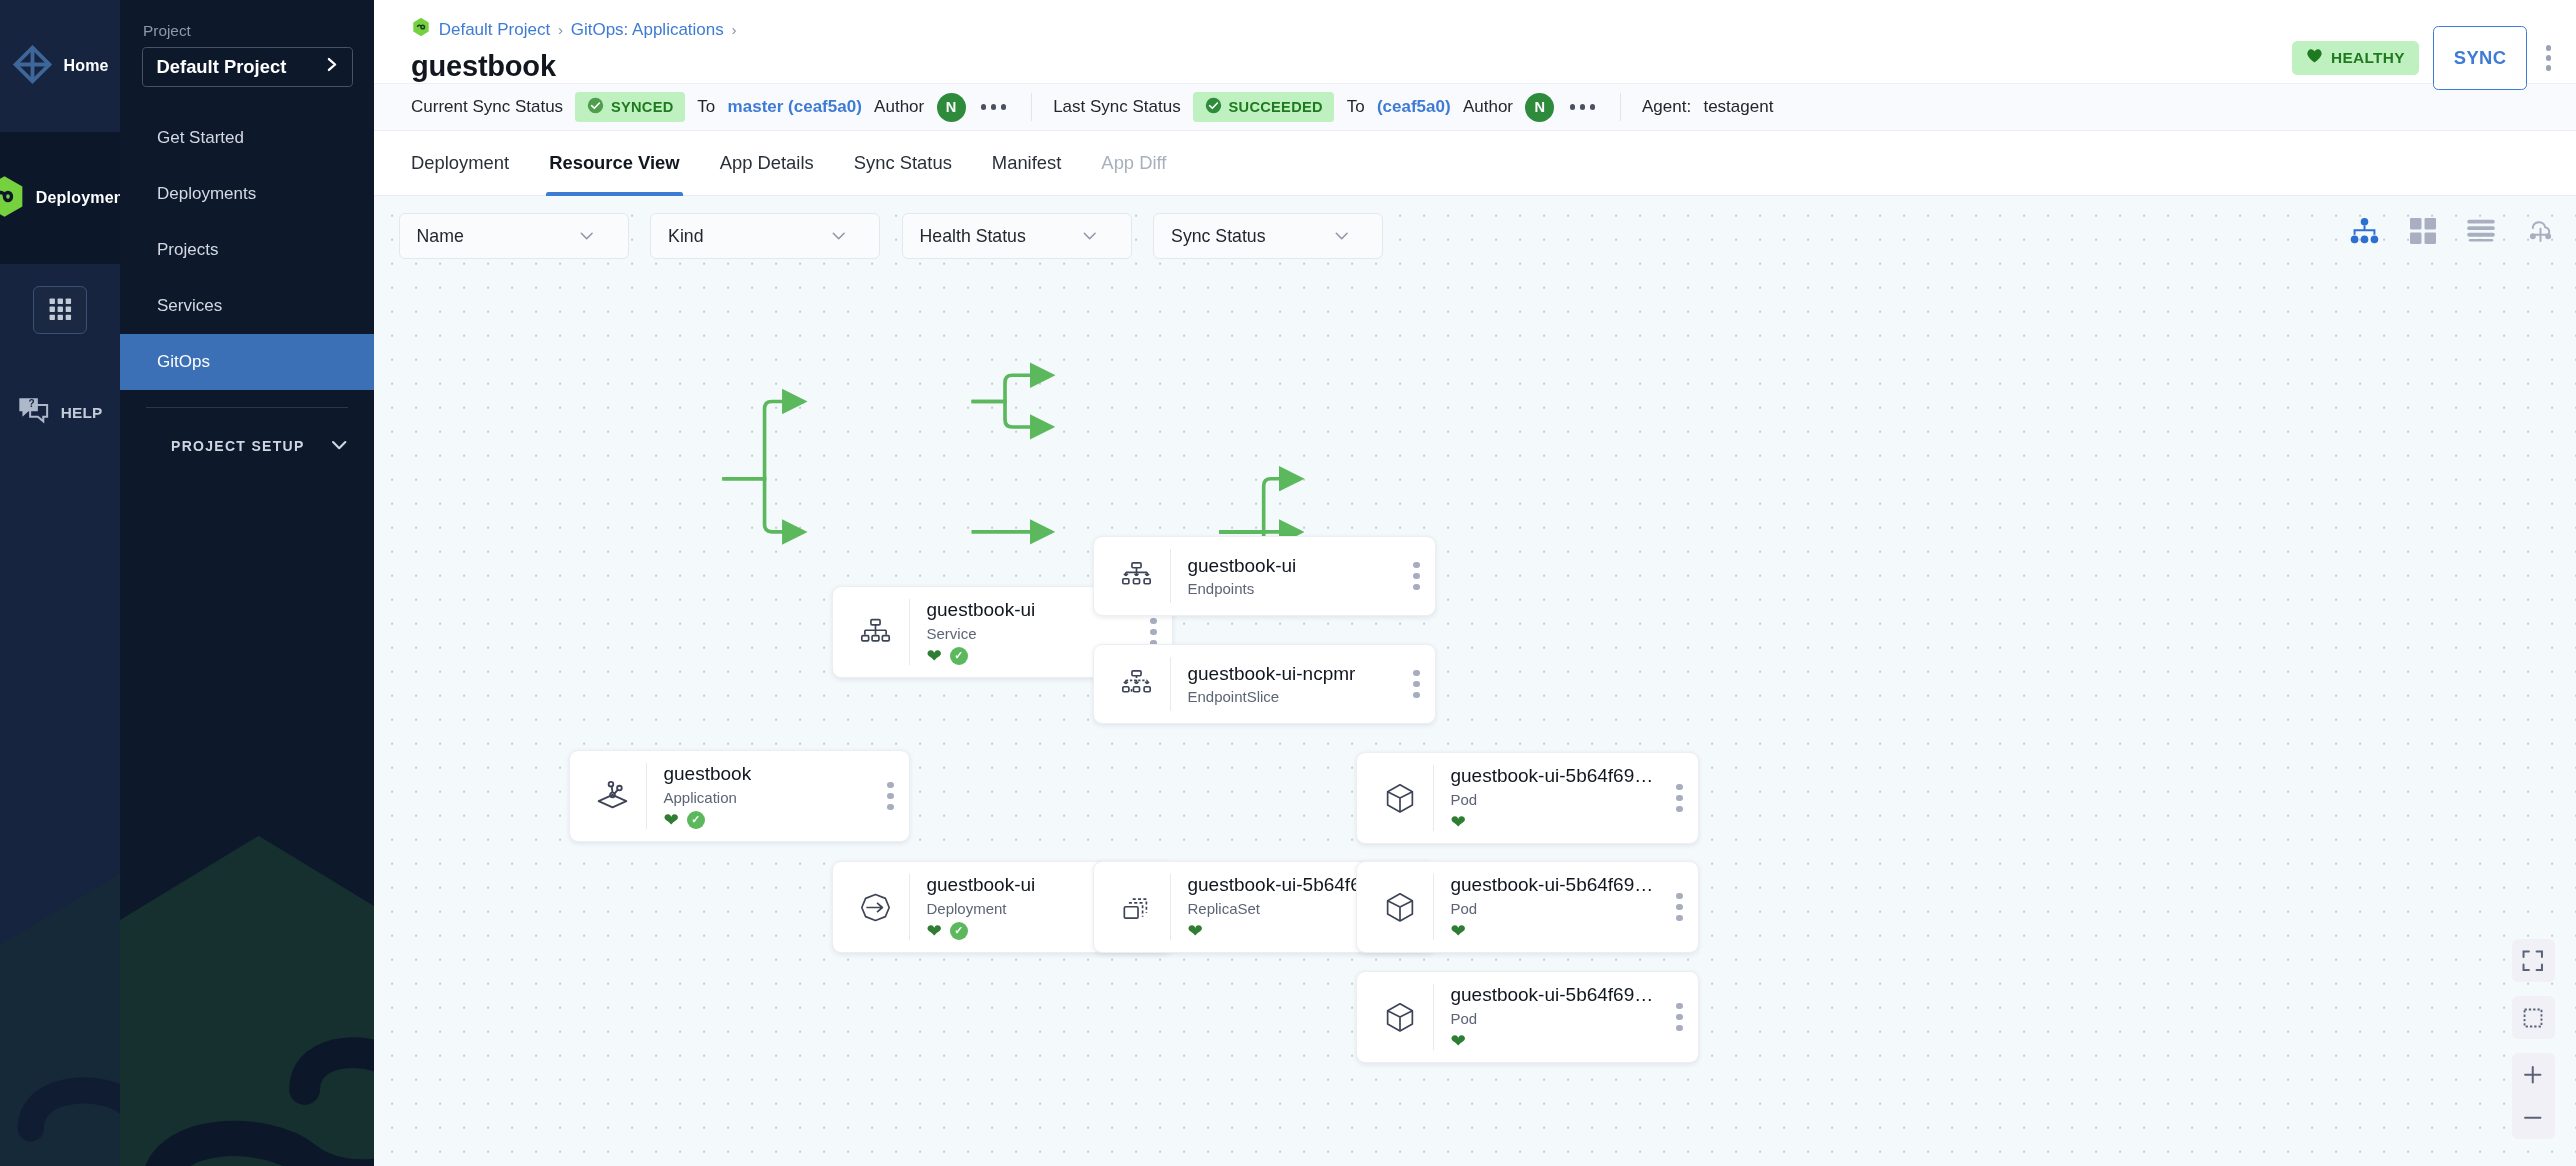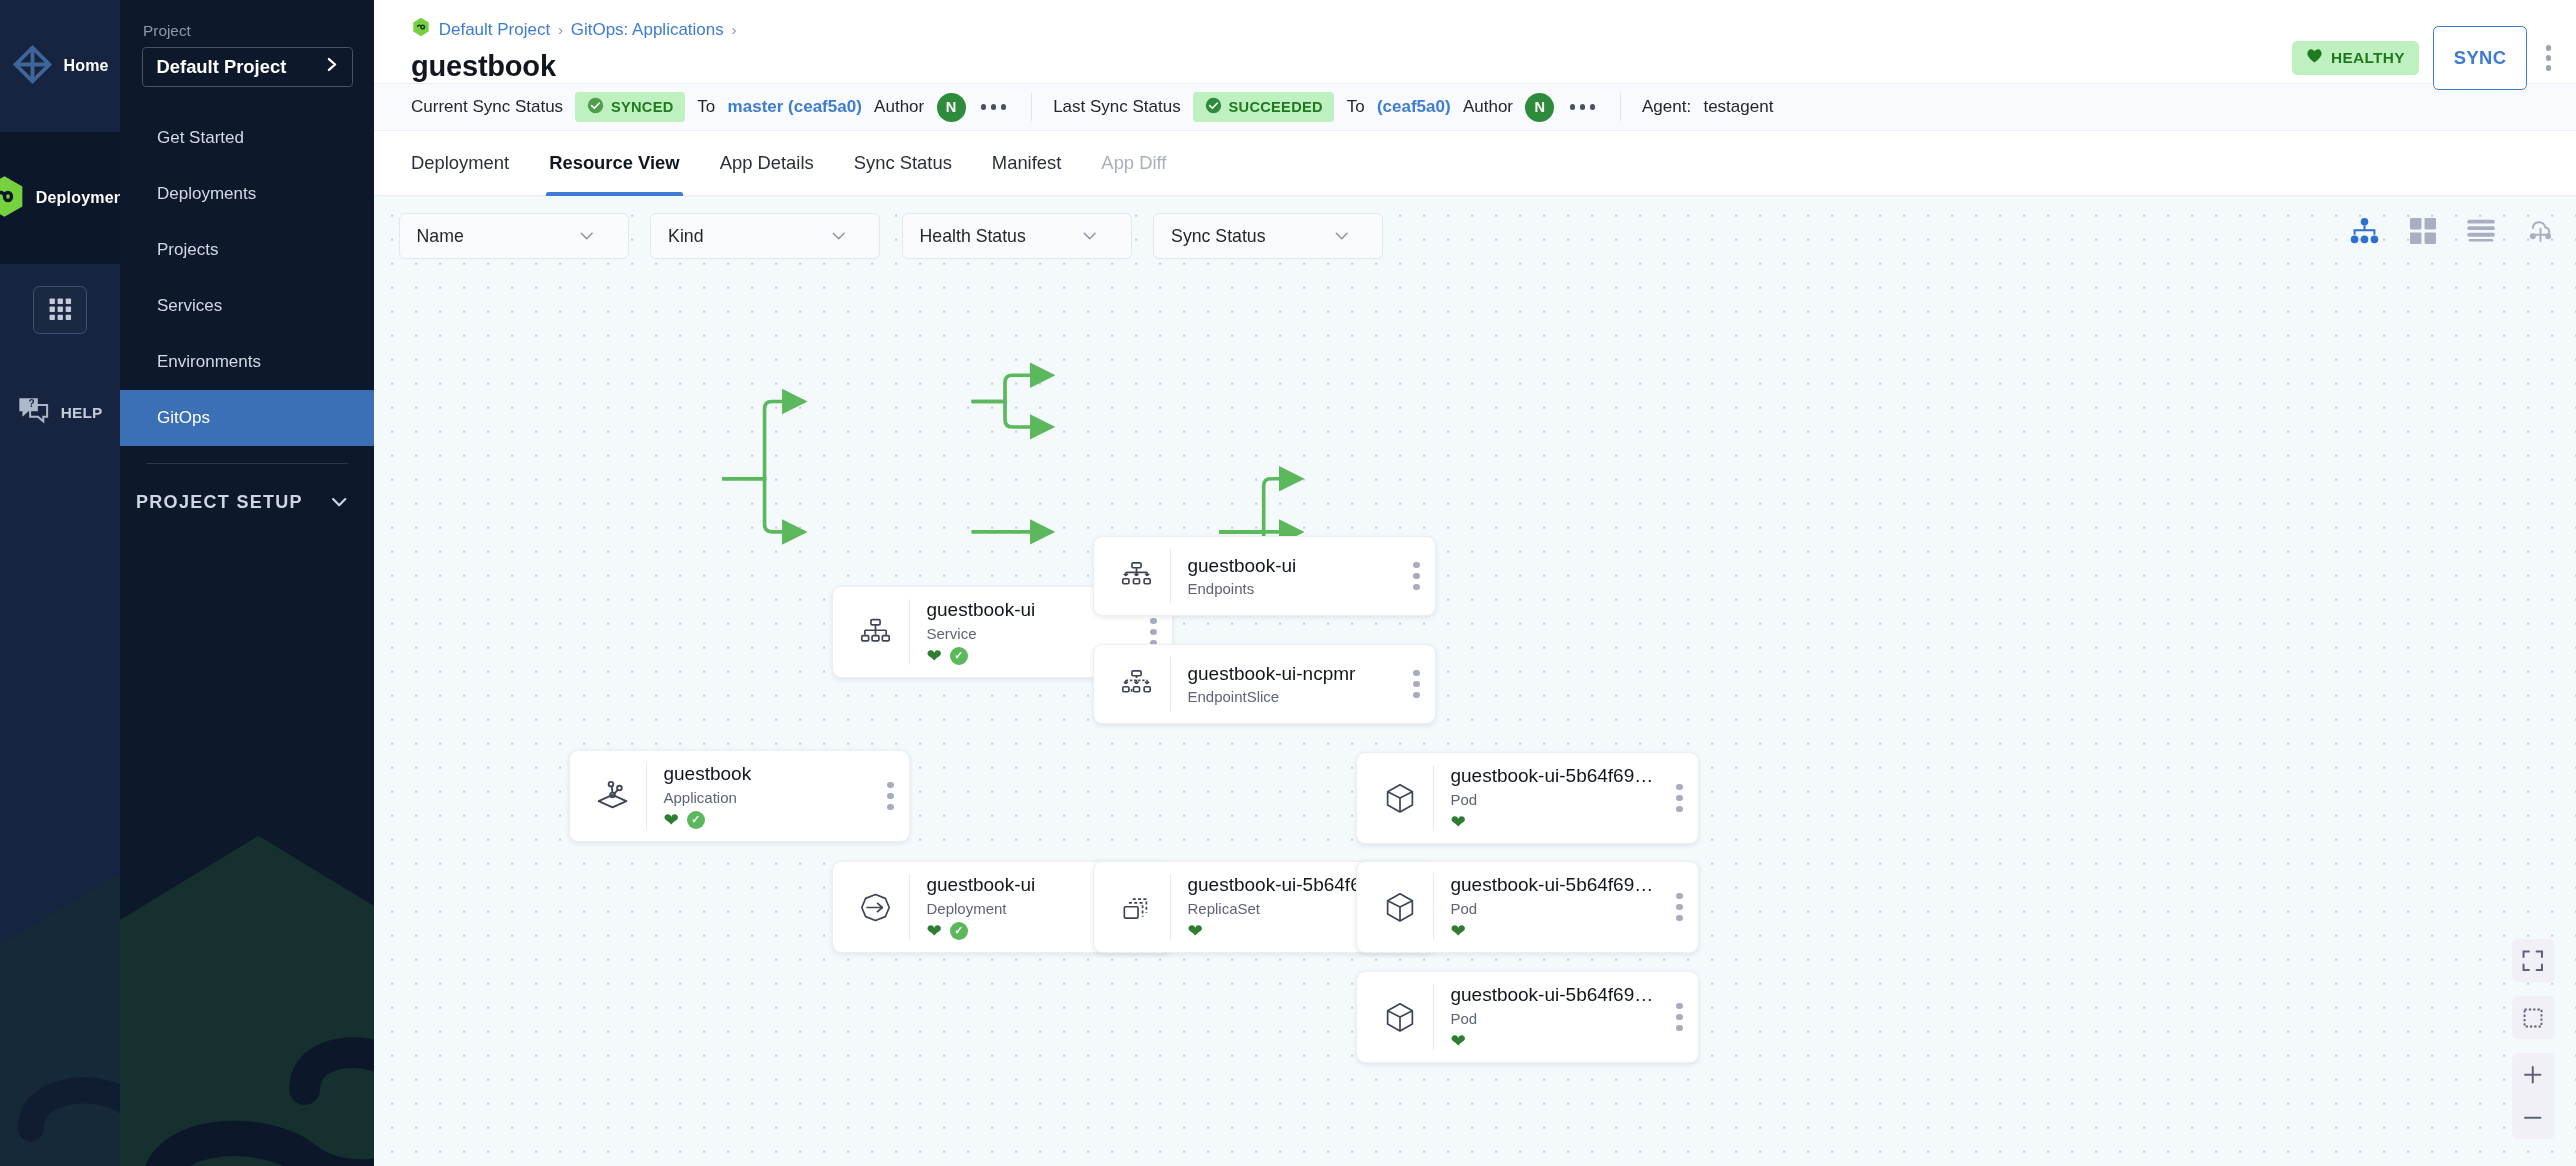--- a/index.html
+++ b/index.html
@@ -55,23 +55,23 @@
     position: relative; z-index: 2;
   }
   .side-nav { margin-top: 23px; position: relative; z-index: 2; }
   .side-nav-item {
     height: 56px; display: flex; align-items: center; padding-left: 37px;
     color: #d3d9e3; font-size: 17px;
   }
   .side-nav-item.active { background: #3b6fb6; color: #fff; font-weight: 500; }
   .side-sep { margin: 17px 26px 0 26px; height: 0.8px; background: #2a3purple; background:#2a3550; position: relative; z-index: 2;}
   .side-setup {
-    margin-top: 20px; padding: 0 26px 0 16px; height: 37px; display: flex;
+    margin-top: 20px; padding: 0 26px 0 51px; height: 37px; display: flex;
     align-items: center; justify-content: space-between;
-    color: #cfd6e2; font-size: 18px; letter-spacing: 1.3px; font-weight: 600;
+    color: #cfd6e2; font-size: 14px; letter-spacing: 1.3px; font-weight: 600;
     position: relative; z-index: 2;
   }
 
   
   .main { flex: 1 1 auto; height: 1167px; display: flex; flex-direction: column; background: #fff; min-width: 0; }
 
   .topbar { height: 83px; display: flex; align-items: flex-start; padding: 17px 23px 0 37px; position: relative; }
   .crumbs { display: flex; align-items: center; gap: 7.7px; font-size: 17px; color: #3e7bd4; }
   .crumbs .sep { color: #8a93a4; font-size: 15.4px; }
   .crumb-link { color: #3e7bd4; }
@@ -247,23 +247,20 @@
         </div>
       <div class="side-nav-item">
           <span>Deployments</span>
         </div>
       <div class="side-nav-item">
           <span>Projects</span>
         </div>
       <div class="side-nav-item">
           <span>Services</span>
         </div>
-      <div class="side-nav-item">
-          <span>Environments</span>
-        </div>
       <div class="side-nav-item active">
           <span>GitOps</span>
         </div>
     </div>
 
     <div class="side-sep"></div>
 
     <div class="side-setup">
       <span>PROJECT SETUP</span>
       <span>

